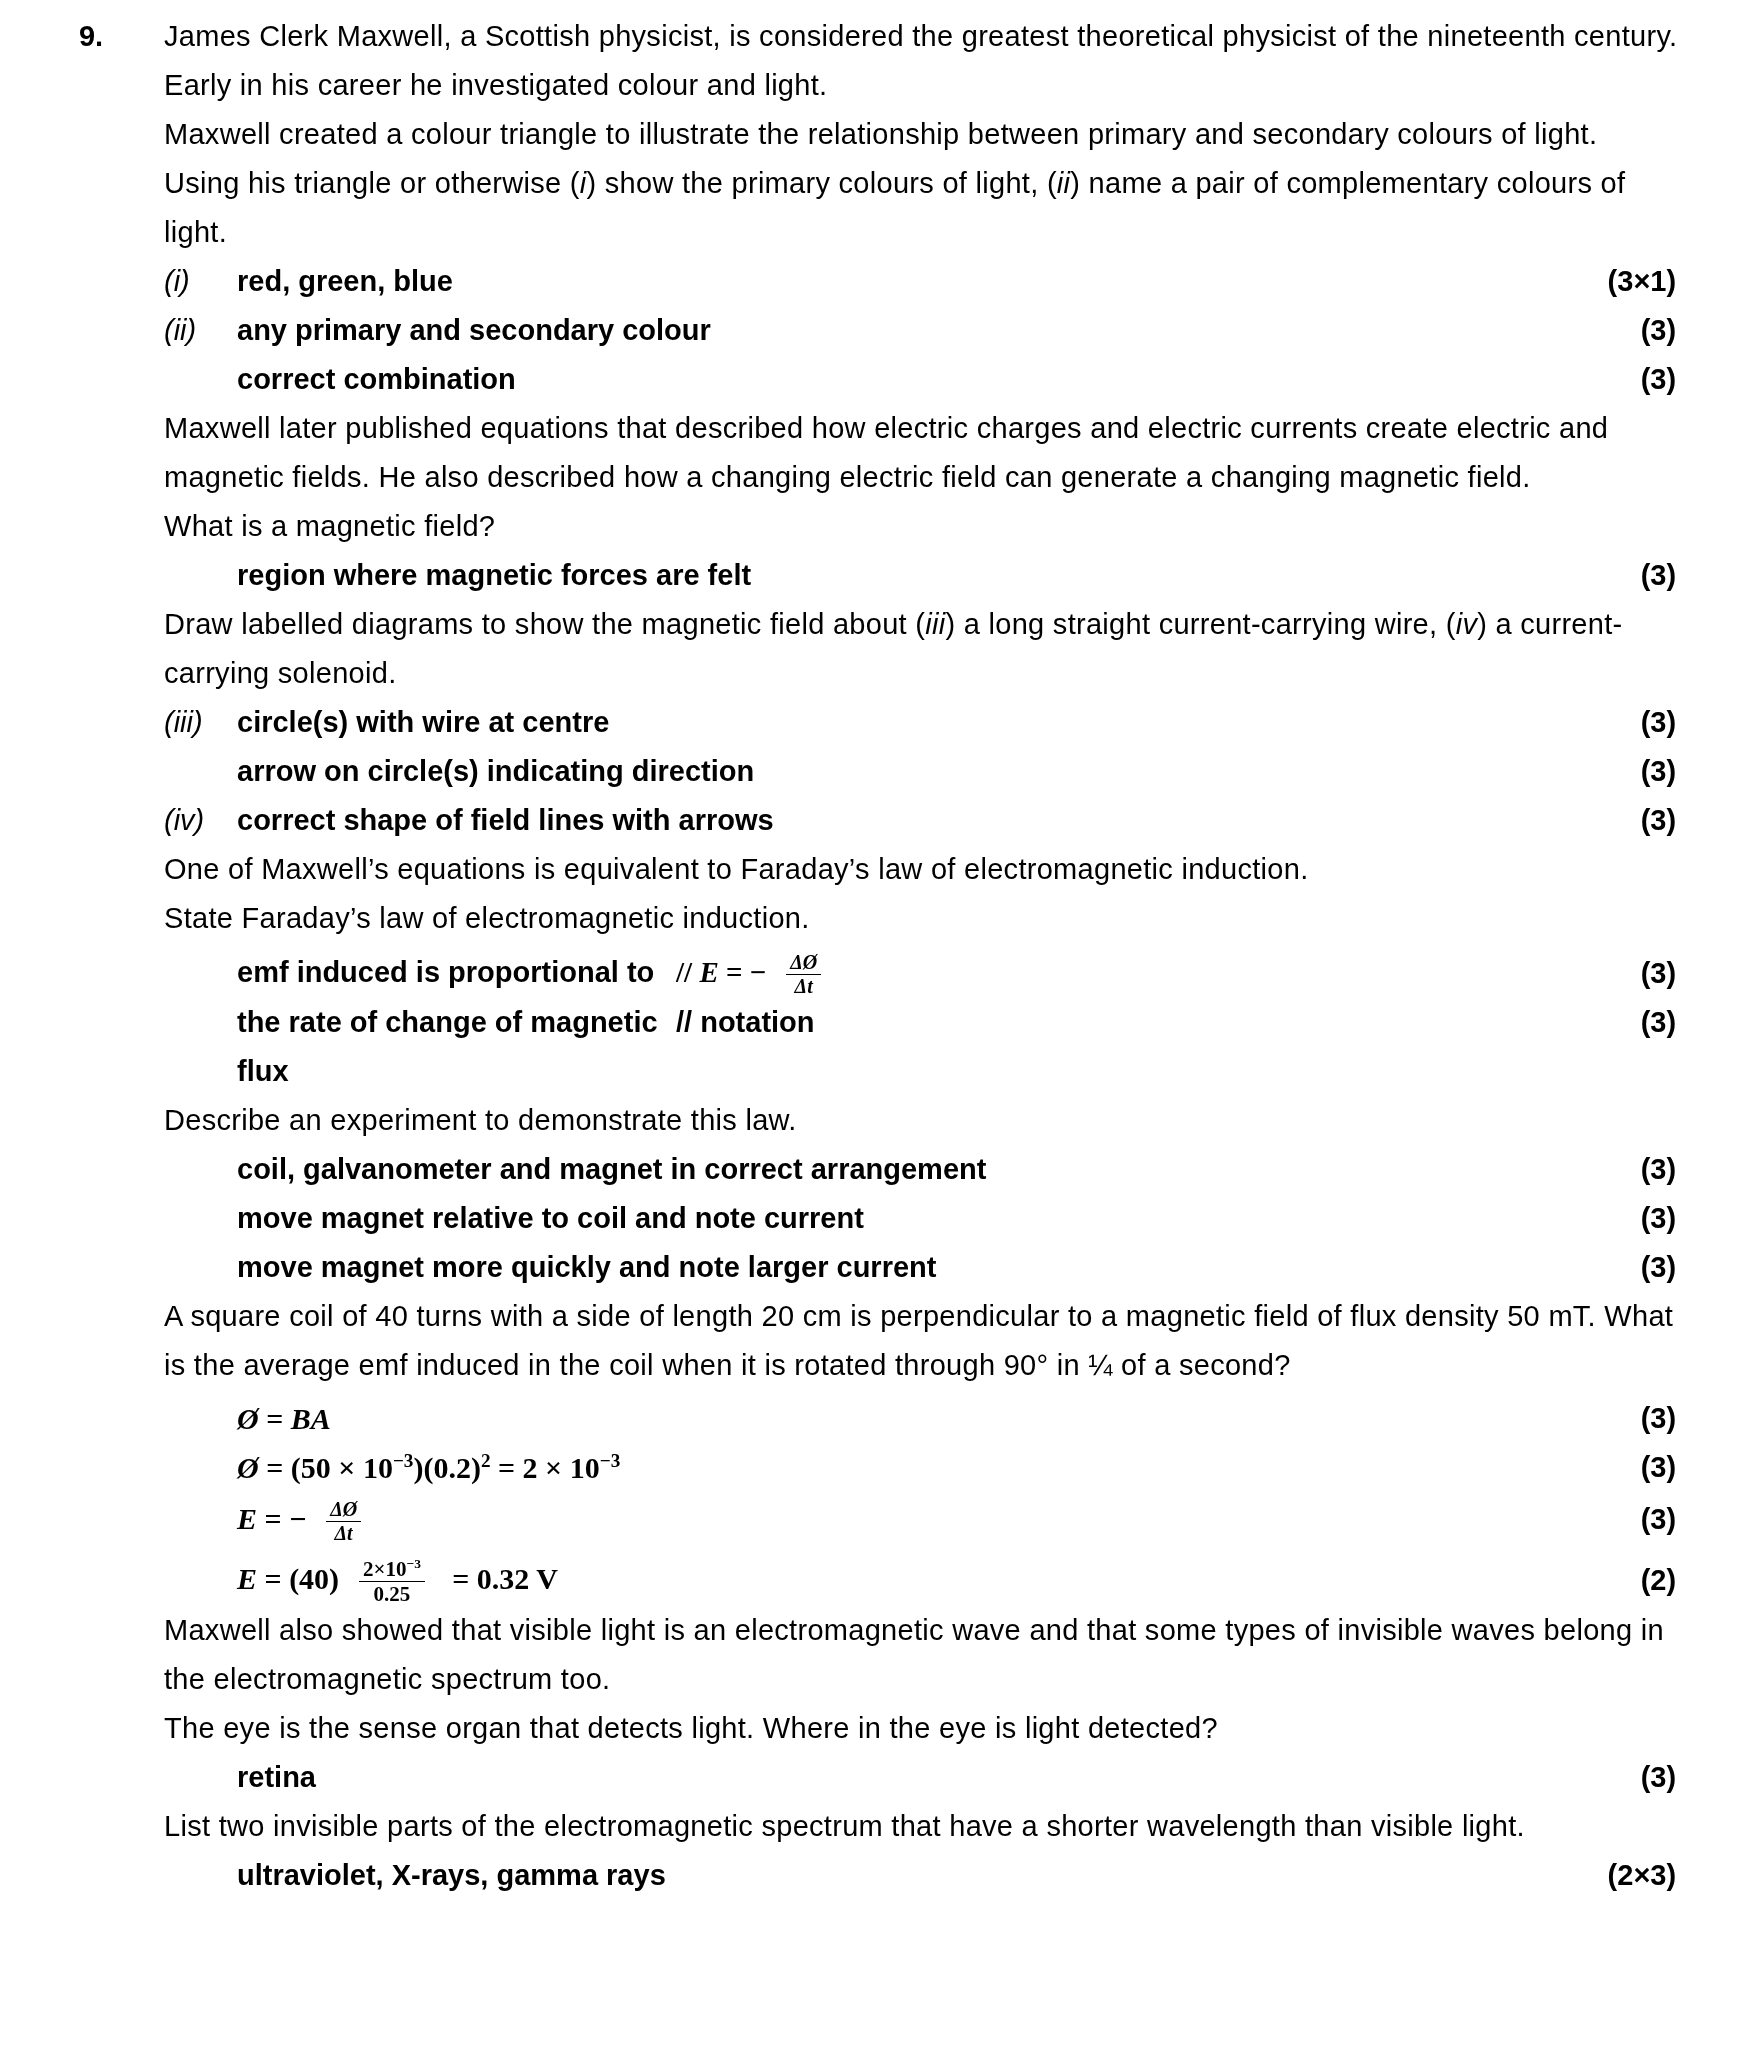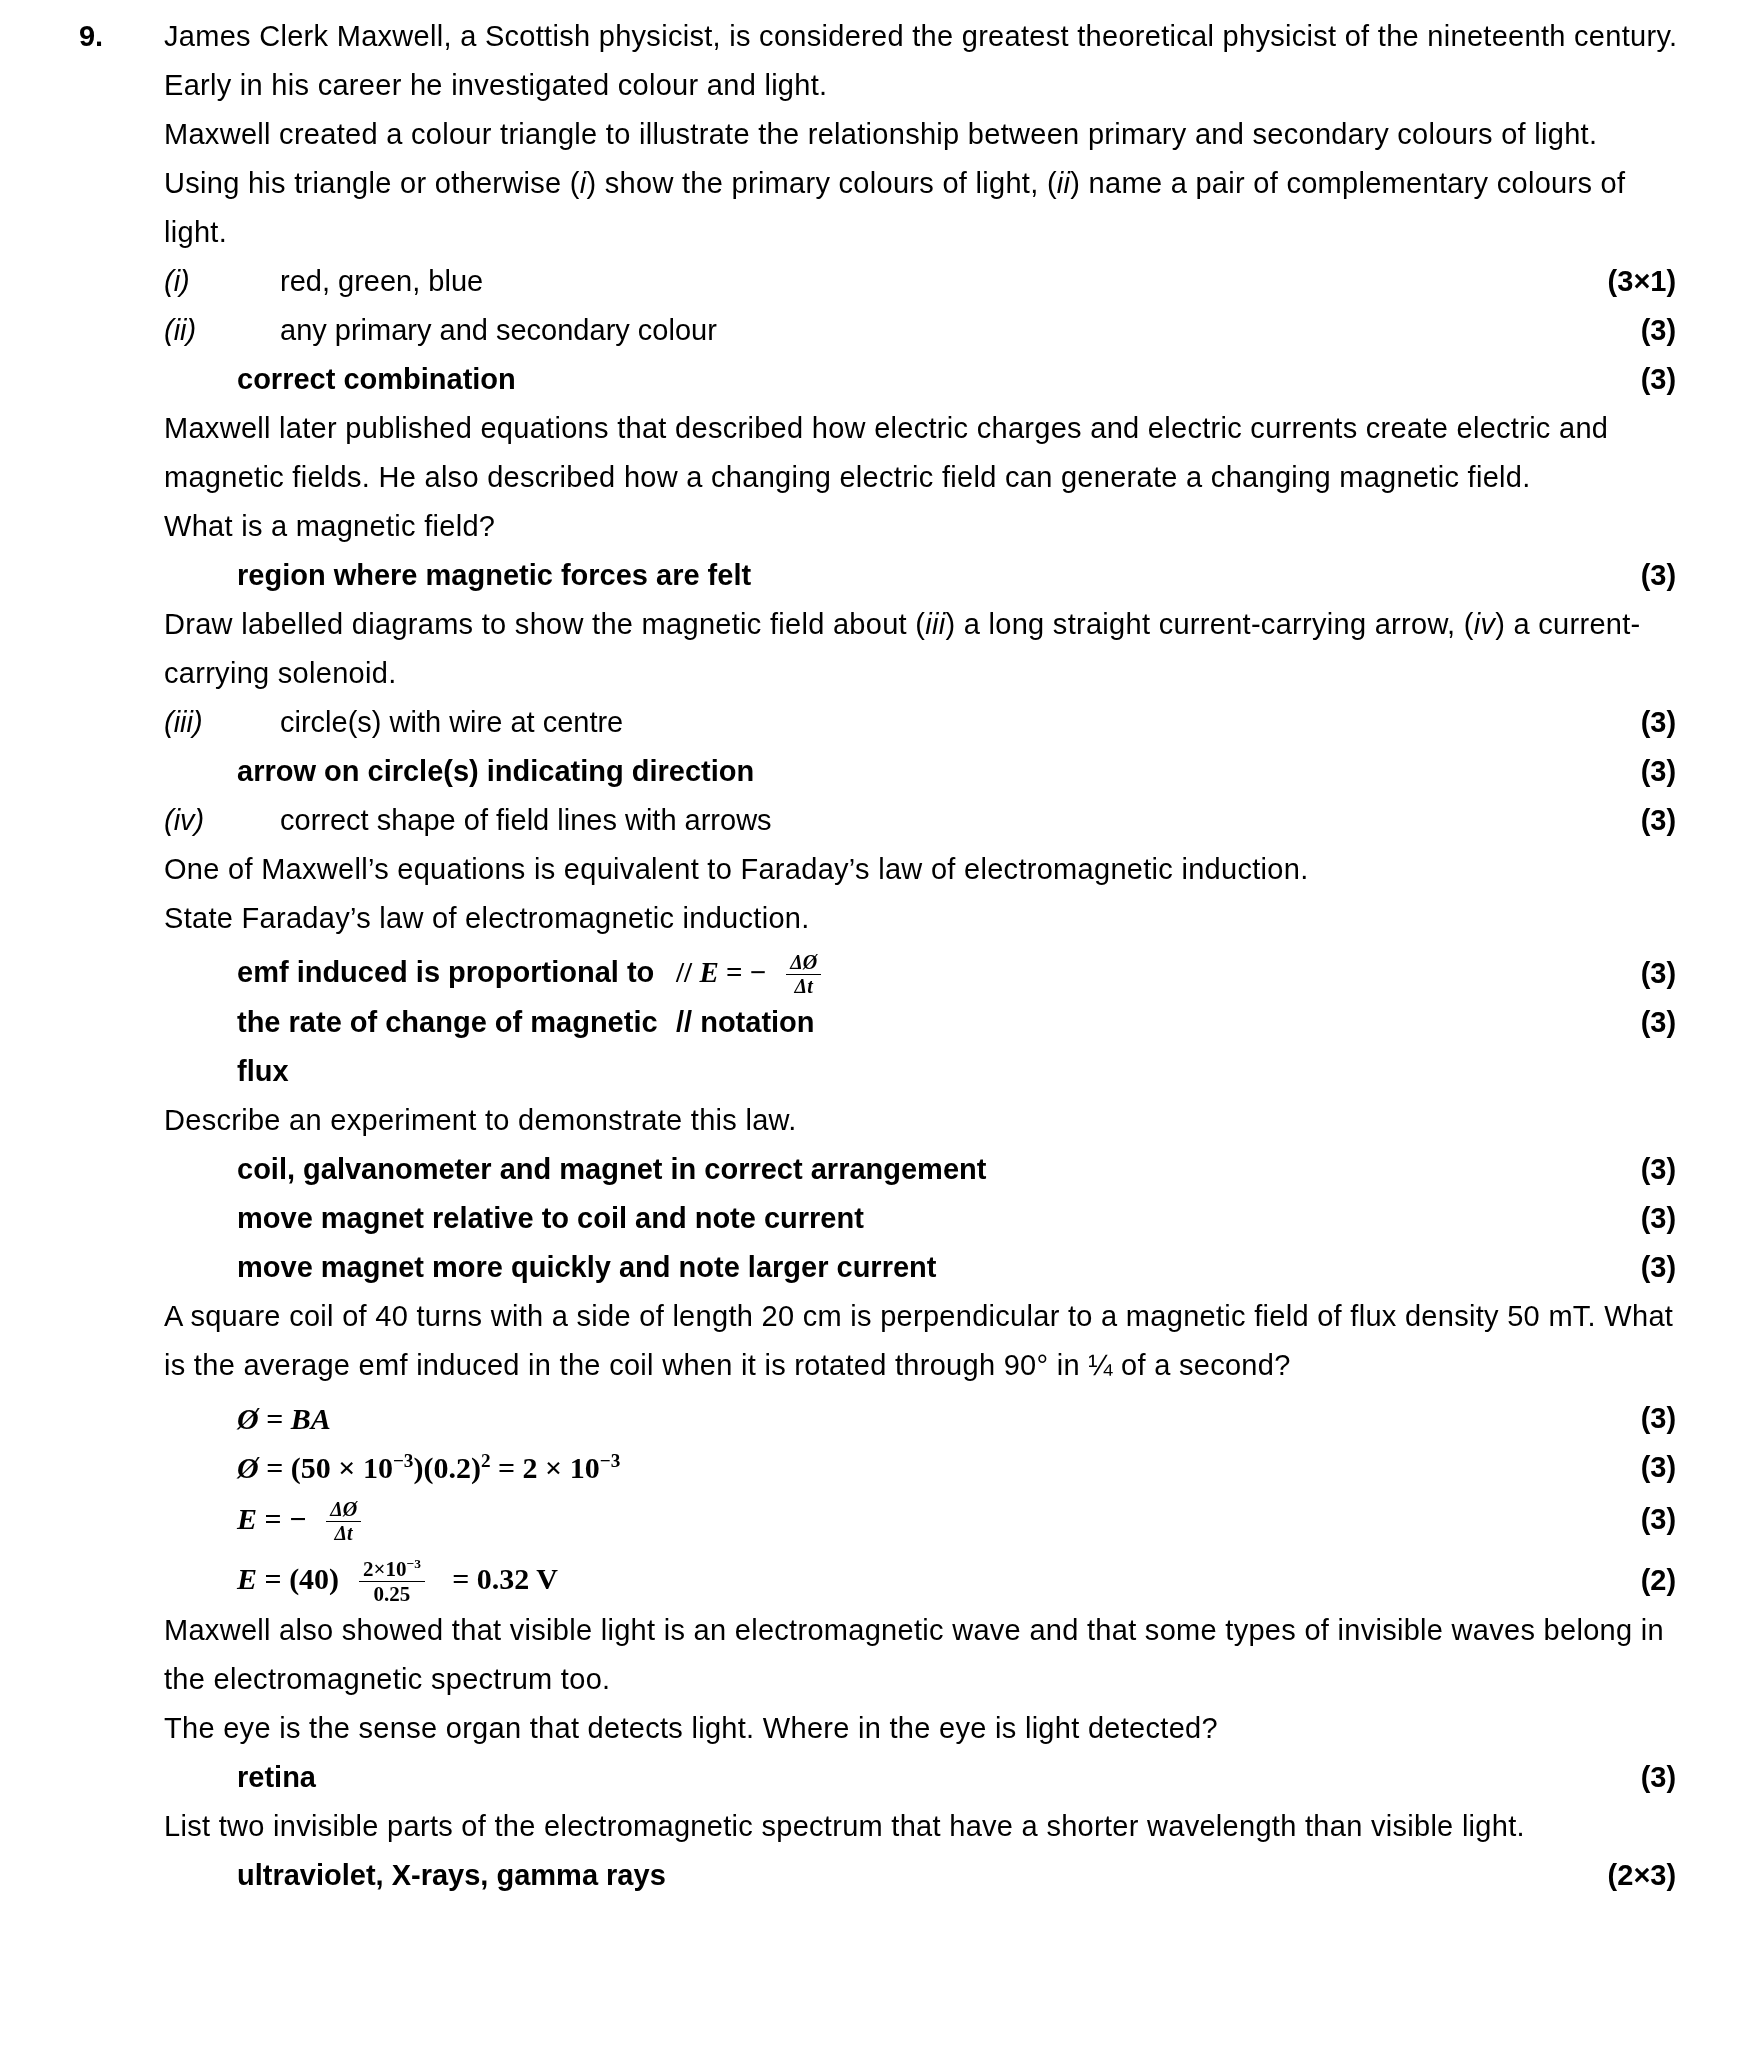--- a/index.html
+++ b/index.html
@@ -79,22 +79,21 @@
   .rn {
     flex: 0 0 73px;
     font-size: 29px;
     line-height: 49px;
     font-weight: normal;
     font-style: italic;
   }
   .rn-txt {
     font-size: 29px;
     line-height: 49px;
-    font-weight: normal;
-    margin-left: 43px;
+    font-weight: bold;
   }
   .indent-plain {
     padding-left: 73px;
   }
 
   
   .ans-split {
     display: flex;
     align-items: flex-start;
     padding-left: 73px;
@@ -215,21 +214,21 @@
     <div class="qnum"></div>
     <div class="body-col">
       <div class="answer indent-plain">region where magnetic forces are felt</div>
     </div>
     <div class="marks">(3)</div>
   </div>
 
   <div class="row">
     <div class="qnum"></div>
     <div class="body-col">
-      <div class="prose"><span>Draw labelled diagrams to show the magnetic field about (</span><em>iii</em><span>) a long straight current-carrying arrow, (</span><em>iv</em><span>) a current-carrying solenoid.</span></div>
+      <div class="prose"><span>Draw labelled diagrams to show the magnetic field about (</span><em>iii</em><span>) a long straight current-carrying wire, (</span><em>iv</em><span>) a current-carrying solenoid.</span></div>
     </div>
   </div>
 
   <div class="row">
     <div class="qnum"></div>
     <div class="body-col">
       <div class="indent-rn">
         <span class="rn">(iii)</span>
         <span class="rn-txt">circle(s) with wire at centre</span>
       </div>

